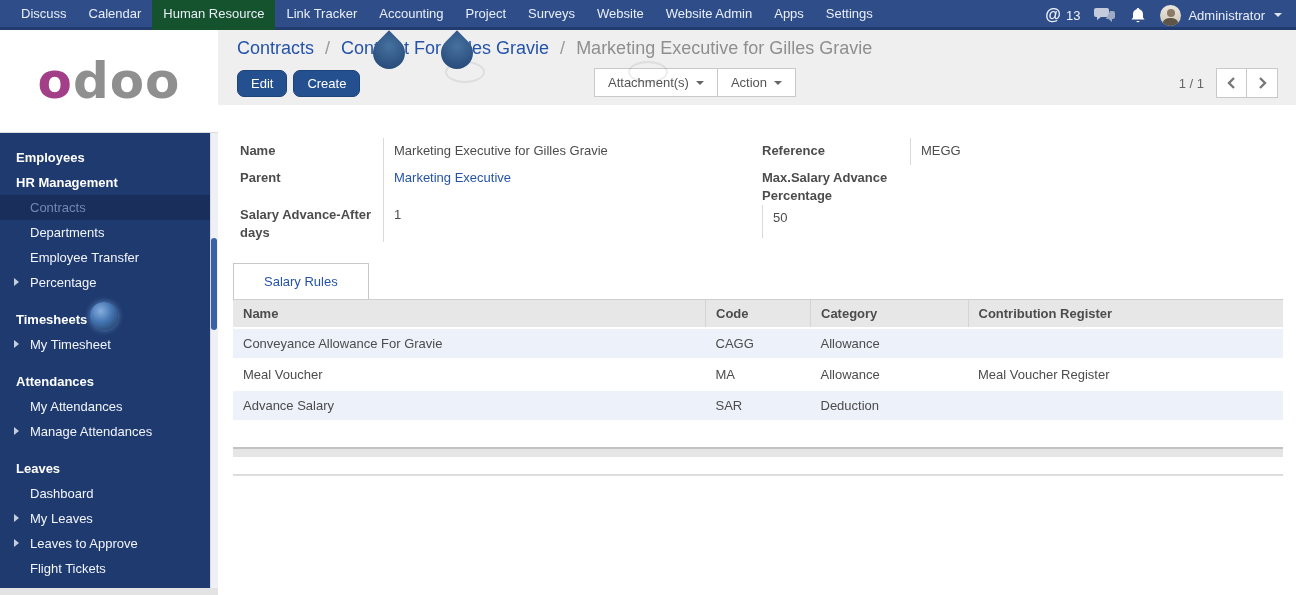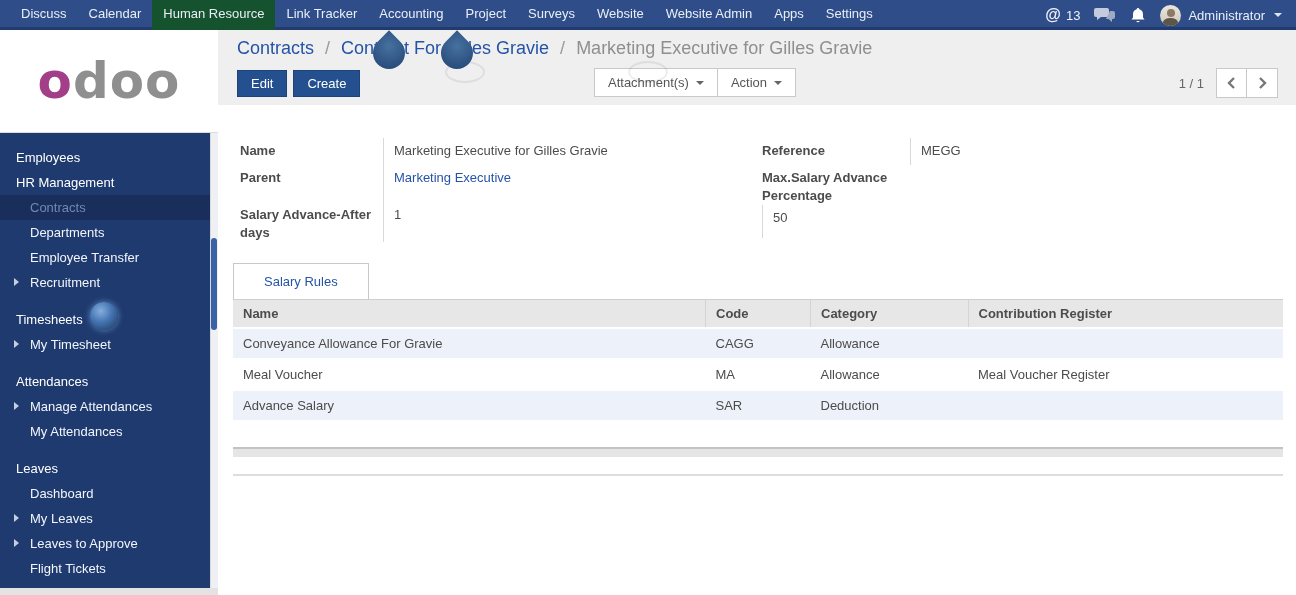--- a/index.html
+++ b/index.html
@@ -33,21 +33,21 @@
   .logo-panel { width:218px; height:103px; background:#fff; display:flex;
     align-items:center; justify-content:center; border-bottom:1px solid #dcdcdc; }
   .logo-text { font-family:"DejaVu Sans", sans-serif; font-weight:bold; font-size:50px;
     color:#8f8f8f; letter-spacing:1px; line-height:1; }
   .logo-text .first-o { color:#a23f88; }
   .sb-scrolltrack { position:absolute; right:0; top:103px; bottom:0; width:8px;
     background:#eef0f4; border-left:1px solid #d8dae0; }
   .sb-scrollthumb { position:absolute; right:1px; top:105px; width:6px; height:92px;
     background:#3a62a4; border-radius:3px; }
   .sidebar-menu { padding-top:12px; font-size:13px; }
-  .sb-header { color:#ffffff; font-weight:normal; padding:5px 8px 5px 16px; height:25px;
+  .sb-header { color:#ffffff; font-weight:bold; padding:5px 8px 5px 16px; height:25px;
     cursor:pointer; display:flex; align-items:center; }
   .sb-header.gap { margin-top:12px; }
   .sb-item { color:#f2f5fb; padding:5px 8px 5px 30px; height:25px; cursor:pointer;
     display:flex; align-items:center; position:relative; }
   .sb-item.selected { background:#192e5a; color:#7488b6; }
   .sb-arrow { position:absolute; left:14px; top:8px; width:0; height:0;
     border-left:5px solid #c5cede; border-top:4px solid transparent; border-bottom:4px solid transparent; }
   .sidebar-bottom-strip { position:absolute; left:0; top:588px; width:218px; height:7px;
     background:#e3e3e3; z-index:41; }
   .sphere-marker { position:absolute; left:90px; top:272px; width:28px; height:28px; border-radius:50%;
@@ -55,21 +55,21 @@
     box-shadow: 0 0 6px rgba(110,155,215,.8); z-index:45; }
 
   
   .main { position:absolute; left:218px; top:30px; width:1078px; height:565px; background:#fff; }
   .control-panel { position:relative; height:75px; background:#efefef; padding:8px 18px 0 19px; }
   .breadcrumb { font-size:18px; color:#999; white-space:nowrap; }
   .breadcrumb a.crumb-link { color:#2553a8; text-decoration:none; cursor:pointer; }
   .breadcrumb .sep { color:#9a9a9a; padding:0 6px; }
   .breadcrumb .current { color:#8f8f8f; }
   .cp-buttons { position:relative; margin-top:9px; height:30px; display:flex; align-items:center; }
-  .btn-primary { background:#24508f; color:#fff; border:1px solid #1d4379; border-radius:0;
+  .btn-primary { background:#24508f; color:#fff; border:1px solid #1d4379; border-radius:7px;
     font-size:13px; padding:5px 13px; margin-right:6px; cursor:pointer;
     font-family:"Liberation Sans", sans-serif; }
   .btn-group-center { position:absolute; left:357px; top:0; display:flex; }
   .btn-flat { background:#fff; color:#555; border:1px solid #c9c9c9; font-size:13px;
     padding:6px 13px; cursor:pointer; display:flex; align-items:center; gap:7px;
     font-family:"Liberation Sans", sans-serif; }
   .btn-flat + .btn-flat { border-left:none; }
   .caret-gray { width:0; height:0; border-left:4px solid transparent; border-right:4px solid transparent;
     border-top:4px solid #666; }
   .pager { position:absolute; right:0; top:0; display:flex; align-items:center; gap:12px; }
@@ -179,38 +179,38 @@
         <span>Contracts</span>
       </div>
       <div class="sb-item">
         <span>Departments</span>
       </div>
       <div class="sb-item">
         <span>Employee Transfer</span>
       </div>
       <div class="sb-item">
         <span class="sb-arrow"></span>
-        <span>Recruitment</span>
+        <span>Percentage</span>
       </div>
       <div class="sb-header gap">
         <span>Timesheets</span>
       </div>
       <div class="sb-item">
         <span class="sb-arrow"></span>
         <span>My Timesheet</span>
       </div>
       <div class="sb-header gap">
         <span>Attendances</span>
       </div>
       <div class="sb-item">
+        <span>My Attendances</span>
+      </div>
+      <div class="sb-item">
         <span class="sb-arrow"></span>
         <span>Manage Attendances</span>
-      </div>
-      <div class="sb-item">
-        <span>My Attendances</span>
       </div>
       <div class="sb-header gap">
         <span>Leaves</span>
       </div>
       <div class="sb-item">
         <span>Dashboard</span>
       </div>
       <div class="sb-item">
         <span class="sb-arrow"></span>
         <span>My Leaves</span>

